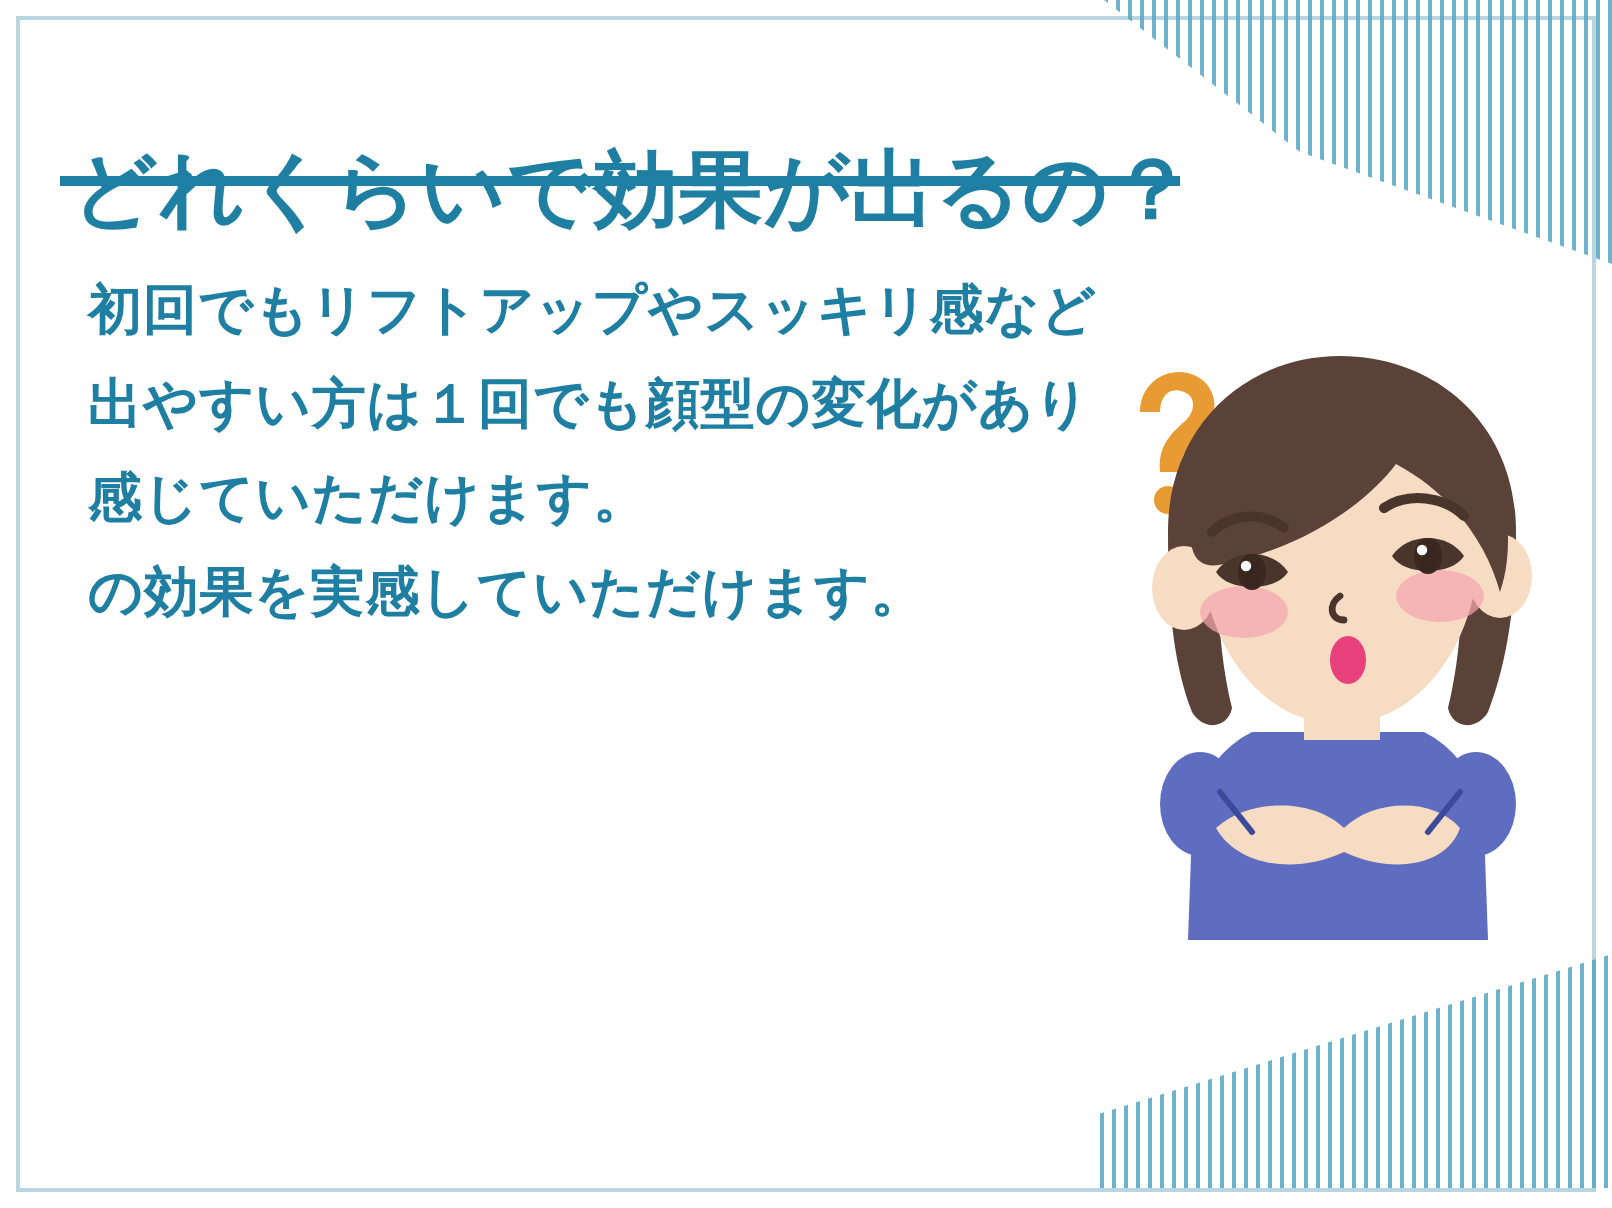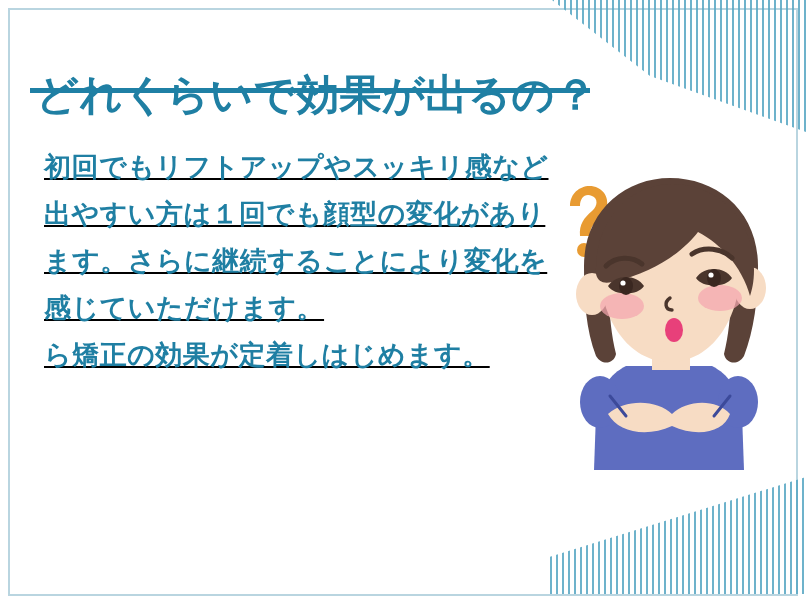--- a/index.html
+++ b/index.html
@@ -86,24 +86,23 @@
     width: 560px;
     height: 5px;
     background: #1f80a5;
     z-index: 5;
   }
 
   
   .body-copy {
     position: absolute;
     left: 44px;
-    top: 144px;
+    top: 132px;
     width: 520px;
     z-index: 4;
-    text-decoration: underline;
   }
   .body-line {
     font-size: 27px;
     font-weight: bold;
     color: #1f7fa3;
     line-height: 47px;
     white-space: nowrap;
     letter-spacing: 0.5px;
   }
 
@@ -127,23 +126,22 @@
 
   <div class="stripes-top"></div>
   <div class="stripes-bottom"></div>
 
   <div class="title">どれくらいで効果が出るの？</div>
   <div class="title-rule"></div>
 
   <div class="body-copy">
     <div class="body-line">初回でもリフトアップやスッキリ感など</div>
     <div class="body-line">出やすい方は１回でも顔型の変化があり</div>
-    <div class="body-line">ます。さらに継続することにより変化を</div>
     <div class="body-line">感じていただけます。</div>
-    <div class="body-line">ら矯正の効果が定着しはじめます。</div>
+    <div class="body-line">の効果を実感していただけます。</div>
   </div>
 
   <div class="illustration">
     <svg width="250" height="330" viewBox="0 0 250 330" xmlns="http://www.w3.org/2000/svg">
 
       <g>
         <path d="M22 36 C22 20, 38 12, 50 18 C62 24, 62 40, 52 48 C45 54, 42 58, 42 66
                  L32 66 C31 54, 36 48, 44 41 C50 36, 50 28, 44 26 C37 23, 32 28, 32 36 Z" fill="#e89b32"></path>
         <circle cx="36" cy="80" r="7" fill="#e89b32"></circle>
       </g>

